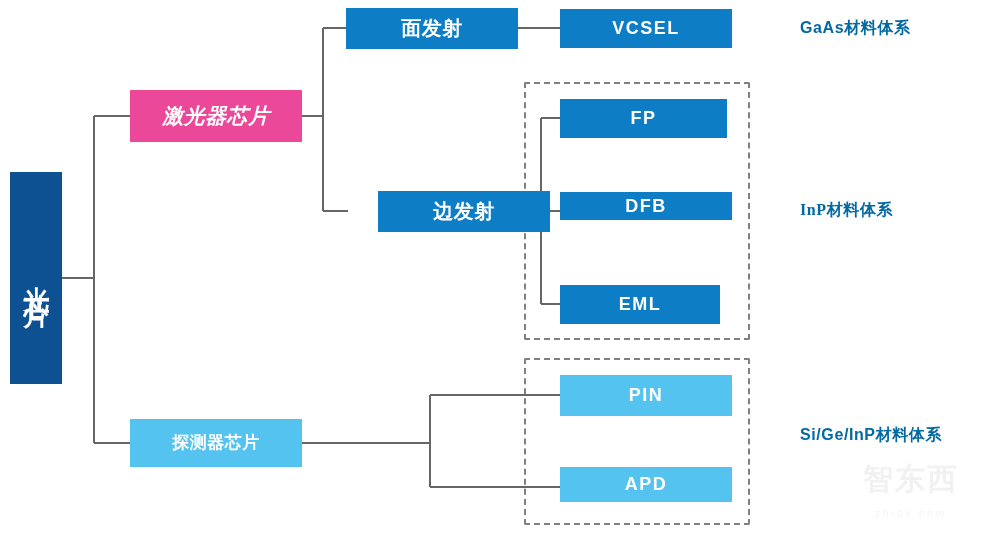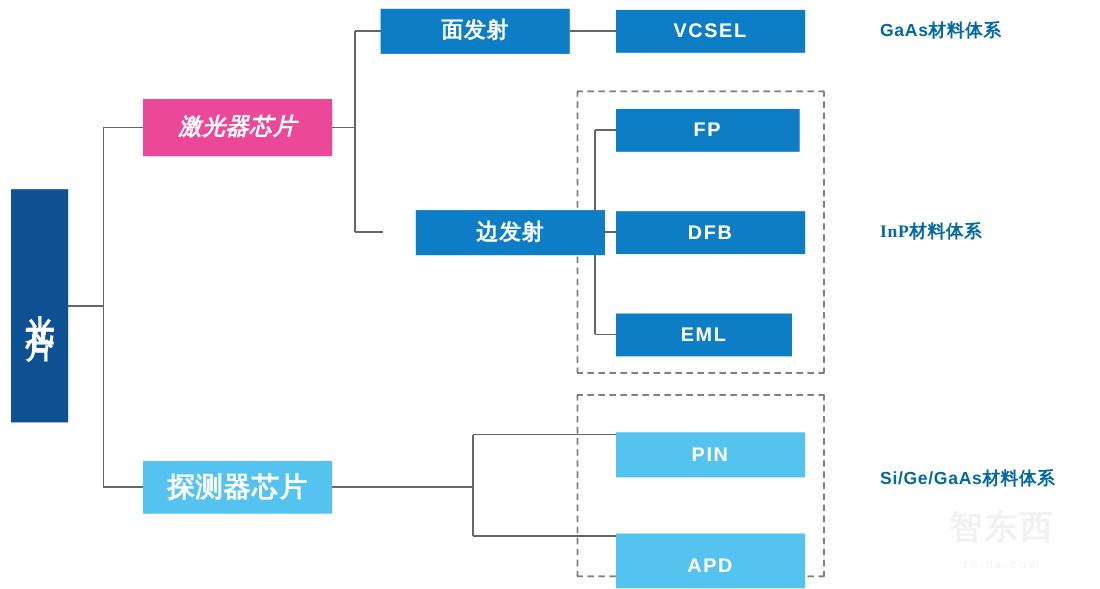--- a/index.html
+++ b/index.html
@@ -42,32 +42,31 @@
     letter-spacing: 8px;
     font-size: 26px;
   }
   .node.mid {
     background: #ec4899;
     font-size: 21px;
     font-style: italic;
   }
   .node.mid-light {
     background: #55c3ef;
-    font-size: 25px;
+    font-size: 17px;
   }
   .node.leaf {
     background: #0d7dc5;
     font-size: 18px;
     letter-spacing: 1.5px;
   }
   .node.leaf-light {
     background: #55c3ef;
     font-size: 18px;
     letter-spacing: 1.5px;
-    margin-top: 18px;
   }
   .node.sub {
     background: #0d7dc5;
     font-size: 20px;
   }
   .group-box {
     position: absolute;
     border: 2px dashed #808080;
     box-sizing: border-box;
     border-radius: 2px;
@@ -151,27 +150,27 @@
   <div class="node root" style="left:10px; top:172px; width:52px; height:212px;">光芯片</div>
 
   <div class="node mid" style="left:130px; top:90px; width:172px; height:52px;">激光器芯片</div>
   <div class="node mid-light" style="left:130px; top:419px; width:172px; height:48px;">探测器芯片</div>
 
   <div class="node sub" style="left:346px; top:8px; width:172px; height:41px;">面发射</div>
   <div class="node sub" style="left:346px; top:191px; width:172px; height:41px;margin-left:32px;">边发射</div>
 
   <div class="node leaf" style="left:560px; top:9px; width:172px; height:39px;">VCSEL</div>
   <div class="node leaf" style="left:560px; top:99px; width:167px; height:39px;">FP</div>
-  <div class="node leaf" style="left:560px; top:192px; width:172px; height:39px;">DFB</div>
+  <div class="node leaf" style="left:560px; top:192px; width:172px; height:28px;">DFB</div>
   <div class="node leaf" style="left:560px; top:285px; width:160px; height:39px;">EML</div>
   <div class="node leaf-light" style="left:560px; top:375px; width:172px; height:41px;">PIN</div>
-  <div class="node leaf-light" style="left:560px; top:467px; width:172px; height:58px;">APD</div>
+  <div class="node leaf-light" style="left:560px; top:467px; width:172px; height:35px;">APD</div>
 
   <div class="side-label" style="left:800px; top:18px;">GaAs材料体系</div>
   <div class="side-label" style="left:800px; top:200px;font-family:Liberation Serif, serif;">InP材料体系</div>
-  <div class="side-label" style="left:800px; top:425px;">Si/Ge/GaAs材料体系</div>
+  <div class="side-label" style="left:800px; top:425px;">Si/Ge/InP材料体系</div>
 
   <div class="watermark">
     <div class="wm-text">智东西</div>
     <div class="wm-sub">zhidx.com</div>
   </div>
 
 </div>
 
 </body></html>

